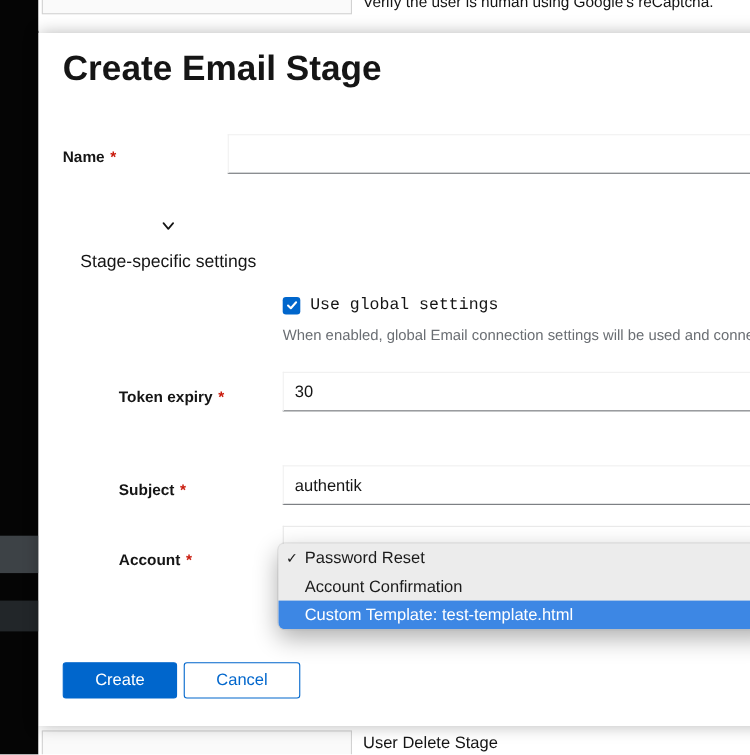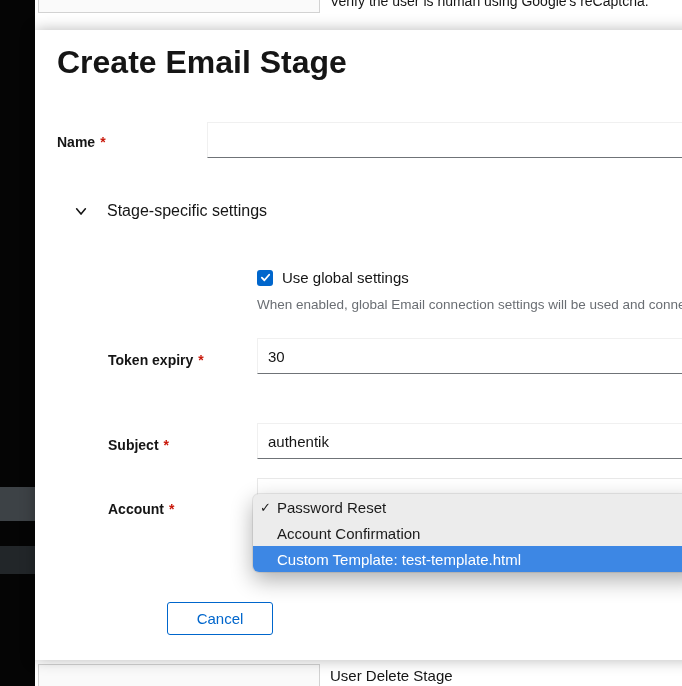--- a/index.html
+++ b/index.html
@@ -54,28 +54,28 @@
     background: #fff; padding: 0 10px; color: #151515;
     font-family: "Liberation Sans", sans-serif; font-size: 15px;
     outline: none;
   }
   .inp-name    { left: 172px; top: 92px; }
   .inp-token   { left: 222px; top: 308px; }
   .inp-subject { left: 222px; top: 393px; }
 
   .expander {
     position: absolute; left: 38px; top: 168px; height: 26px;
-    display: flex; align-items: center; gap: 18px; cursor: pointer;
+    display: flex; align-items: center; gap: 18px; cursor: pointer; flex-direction: column;
   }
   .chevron { display: inline-flex; width: 16px; height: 16px; align-items: center; justify-content: center; }
   .expander-label { font-size: 16px; color: #151515; }
 
   .checkbox-row {
     position: absolute; left: 222px; top: 239px;
-    display: flex; align-items: center; gap: 9px;
+    display: flex; align-items: center; gap: 9px; font-family: Liberation Mono, monospace;
   }
   .checkbox {
     width: 16px; height: 16px; border-radius: 3px;
     background: var(--accent, #0066cc);
     display: inline-flex; align-items: center; justify-content: center;
     cursor: pointer;
   }
   .cb-label { font-size: 15px; color: #151515; }
 
   .help { position: absolute; color: #6a6e73; font-size: 13.5px; white-space: nowrap; }
@@ -189,14 +189,15 @@
     <div class="option">
       <span class="check"></span>
       <span class="opt-label">Account Confirmation</span>
     </div>
     <div class="option highlighted">
       <span class="check"></span>
       <span class="opt-label">Custom Template: test-template.html</span>
     </div>
   </div>
 
+  <button class="btn btn-create">Create</button>
   <button class="btn btn-cancel">Cancel</button>
 </div>
 
 </body></html>

